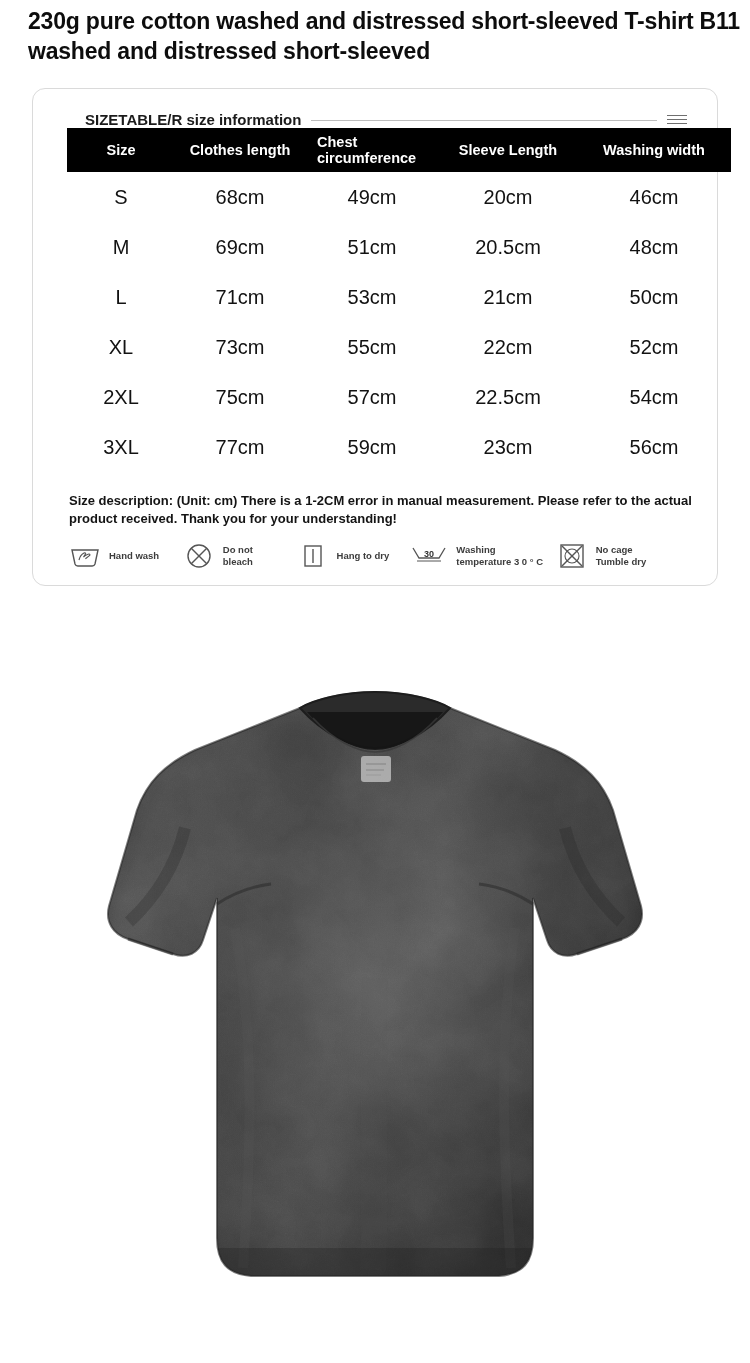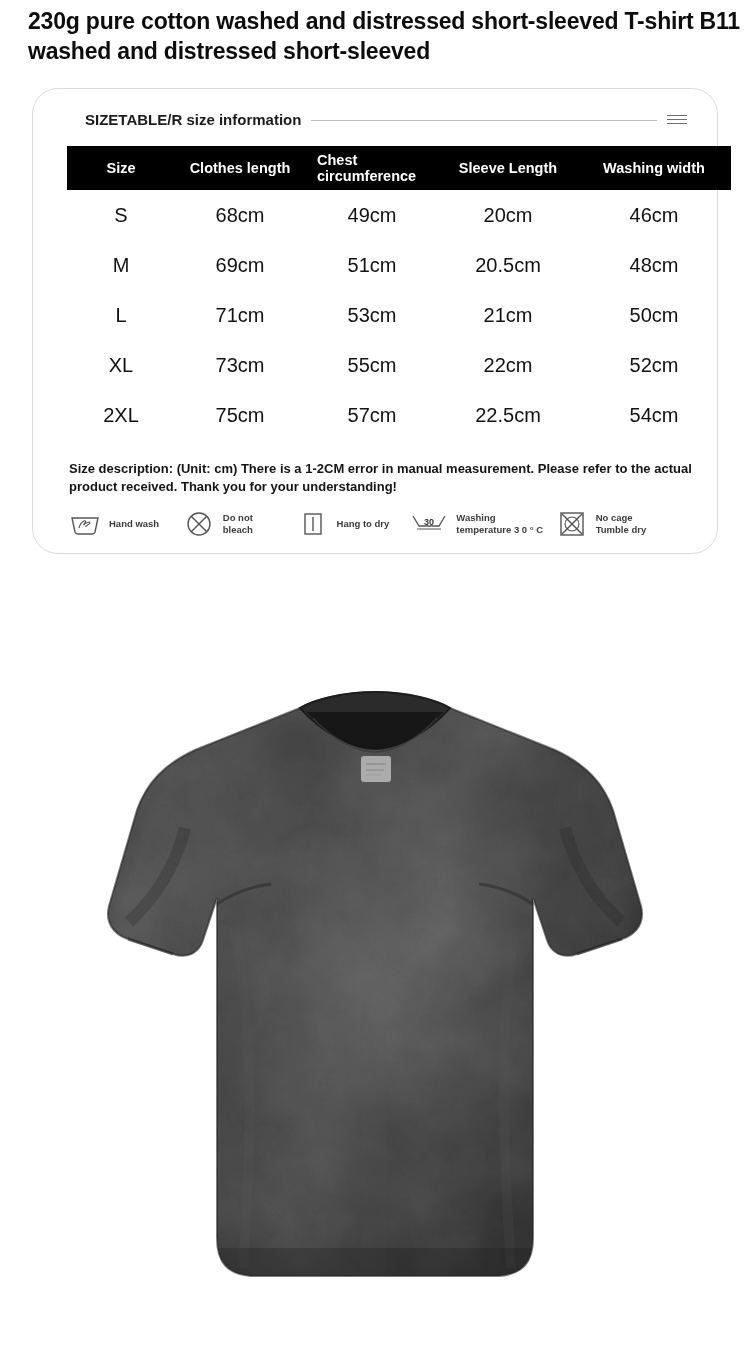--- a/index.html
+++ b/index.html
@@ -28,21 +28,21 @@
   }
 
   
   .card {
     position: absolute;
     left: 32px;
     top: 88px;
     width: 686px;
     box-sizing: border-box;
     border: 1px solid #dadada;
-    border-radius: 26px;
+    border-radius: 13px;
     background: #fff;
     padding: 22px 22px 14px 22px;
   }
 
   .card-head {
     display: flex;
     align-items: center;
     gap: 10px;
     padding: 0 8px 0 30px;
   }
@@ -66,21 +66,20 @@
     flex: none;
   }
   .menu-icon i {
     display: block;
     height: 1px;
     background: #6f6f6f;
   }
 
   
   table.size-table {
-    margin-top: 18px;
     width: 616px;
     margin-left: 12px;
     border-collapse: collapse;
     table-layout: fixed;
   }
   table.size-table thead th {
     background: #000000;
     color: #ffffff;
     font-size: 14.5px;
     font-weight: bold;
@@ -220,20 +219,27 @@
         <td>55cm</td>
         <td>22cm</td>
         <td>52cm</td>
       </tr>
       <tr>
         <td class="sz">2XL</td>
         <td>75cm</td>
         <td>57cm</td>
         <td>22.5cm</td>
         <td>54cm</td>
+      </tr>
+      <tr>
+        <td class="sz">3XL</td>
+        <td>77cm</td>
+        <td>59cm</td>
+        <td>23cm</td>
+        <td>56cm</td>
       </tr>
     </tbody>
   </table>
 
   <div class="note">Size description: (Unit: cm) There is a 1-2CM error in manual measurement. Please refer to the actual product received. Thank you for your understanding!</div>
 
   <div class="care-row">
 
     <div class="care-item">
       <span class="glyph">

